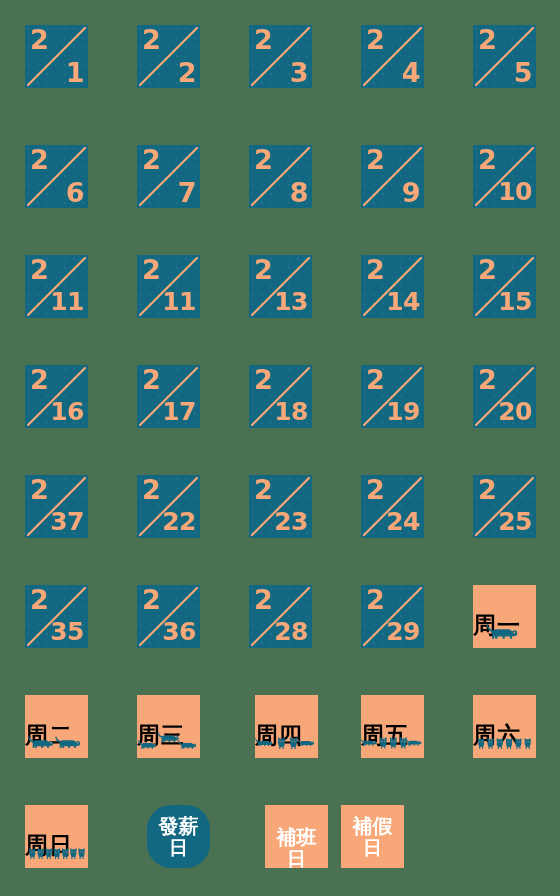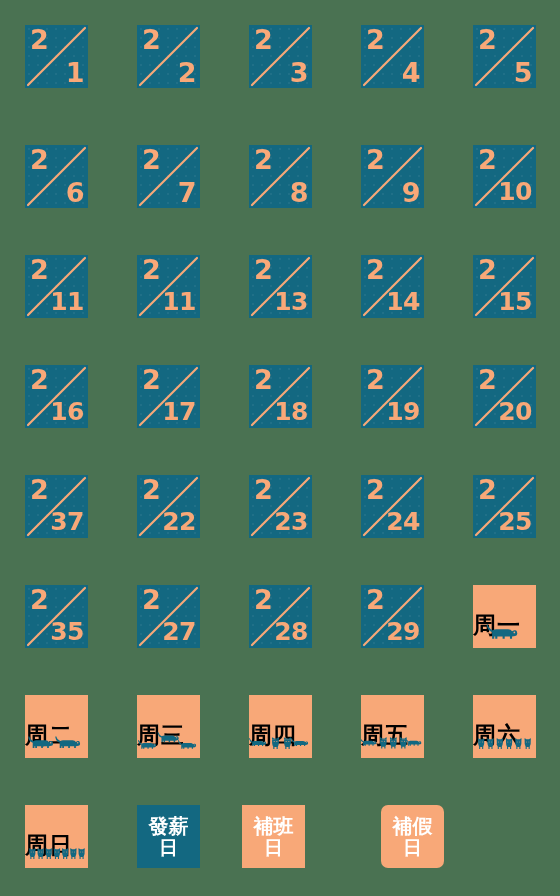--- a/index.html
+++ b/index.html
@@ -364,21 +364,21 @@
       <span class="month">2</span>
       <span class="day two-digit">35</span>
     </div>
     <div class="tile tile-date" style="left: 137px; top: 585px;">
       <span class="slash">
         <svg viewBox="0 0 63 63" preserveAspectRatio="none">
           <line x1="3" y1="60" x2="60" y2="3" stroke="#f8a878" stroke-width="2.2" stroke-linecap="round"></line>
         </svg>
       </span>
       <span class="month">2</span>
-      <span class="day two-digit">27</span>
+      <span class="day two-digit">36</span>
     </div>
     <div class="tile tile-date" style="left: 249px; top: 585px;">
       <span class="slash">
         <svg viewBox="0 0 63 63" preserveAspectRatio="none">
           <line x1="3" y1="60" x2="60" y2="3" stroke="#f8a878" stroke-width="2.2" stroke-linecap="round"></line>
         </svg>
       </span>
       <span class="month">2</span>
       <span class="day two-digit">28</span>
     </div>
@@ -435,21 +435,21 @@
             <circle cx="23.2" cy="8" r="0.8" fill="#f8a878"></circle>
           </g>
           <g transform="translate(43,10) scale(0.62)" fill="#136881">
             <path d="M2 14 L2 8 Q2 5 6 5 L17 5 Q20 5 21 7 L23 6 Q25 5.5 25.5 7 L26 9 Q26 11 24 11.5 L21 12 L21 14 L19 14 L19 12 L14 12 L14 14 L12 14 L12 12 L7 12 L7 14 L5 14 L5 12 L4 12 L4 14 Z"></path>
             <path d="M3 8 Q-2 7 -3 2 Q-3.6 0 -2.2 0.2 Q-1.4 4 2.6 6 Z"></path>
             <circle cx="23.2" cy="8" r="0.8" fill="#f8a878"></circle>
           </g>
         </svg>
       </span>
     </div>
-    <div class="tile tile-week" style="left: 249px; top: 695px; padding-left: 28px;">
+    <div class="tile tile-week" style="left: 255px; top: 695px; padding-left: 28px;">
       <span class="wk-label">周四</span>
       <span class="dogs">
         <svg viewBox="0 0 63 26" preserveAspectRatio="xMidYMax meet">
           <g transform="translate(2,8) scale(0.58)" fill="#136881">
             <path d="M2 14 L2 8 Q2 5 6 5 L17 5 Q20 5 21 7 L23 6 Q25 5.5 25.5 7 L26 9 Q26 11 24 11.5 L21 12 L21 14 L19 14 L19 12 L14 12 L14 14 L12 14 L12 12 L7 12 L7 14 L5 14 L5 12 L4 12 L4 14 Z"></path>
             <path d="M3 8 Q-2 7 -3 2 Q-3.6 0 -2.2 0.2 Q-1.4 4 2.6 6 Z"></path>
             <circle cx="23.2" cy="8" r="0.8" fill="#f8a878"></circle>
           </g>
           <g transform="translate(22,7) scale(0.75)" fill="#136881">
             <path d="M1.5 3 Q0.5 0 2.5 0.6 L4 2 L8 2 L9.5 0.6 Q11.5 0 10.5 3 Z"></path>
@@ -591,25 +591,25 @@
           </g>
           <g transform="translate(52.5,8) scale(0.68)" fill="#136881">
             <path d="M1.5 3 Q0.5 0 2.5 0.6 L4 2 L8 2 L9.5 0.6 Q11.5 0 10.5 3 Z"></path>
             <path d="M1.5 3 Q1 10 3 13 L3 16 L4.6 16 L4.6 13.4 L7.4 13.4 L7.4 16 L9 16 L9 13 Q11 10 10.5 3 Z"></path>
             <circle cx="4.2" cy="6" r="0.7" fill="#f8a878"></circle>
             <circle cx="7.8" cy="6" r="0.7" fill="#f8a878"></circle>
           </g>
         </svg>
       </span>
     </div>
-    <div class="tile tile-special teal" style="left: 137px; top: 805px;">
+    <div class="tile tile-special teal" style="left: 147px; top: 805px; border-radius: 24px;">
       <span class="sp-top">發薪</span>
       <span class="sp-bot">日</span>
     </div>
-    <div class="tile tile-special orange" style="left: 242px; top: 805px;">
+    <div class="tile tile-special orange" style="left: 265px; top: 805px; justify-content: flex-end;">
       <span class="sp-top">補班</span>
       <span class="sp-bot">日</span>
     </div>
-    <div class="tile tile-special orange" style="left: 381px; top: 805px; border-radius: 7px;">
+    <div class="tile tile-special orange" style="left: 341px; top: 805px;">
       <span class="sp-top">補假</span>
       <span class="sp-bot">日</span>
     </div>
   </div>
 
 </body></html>

